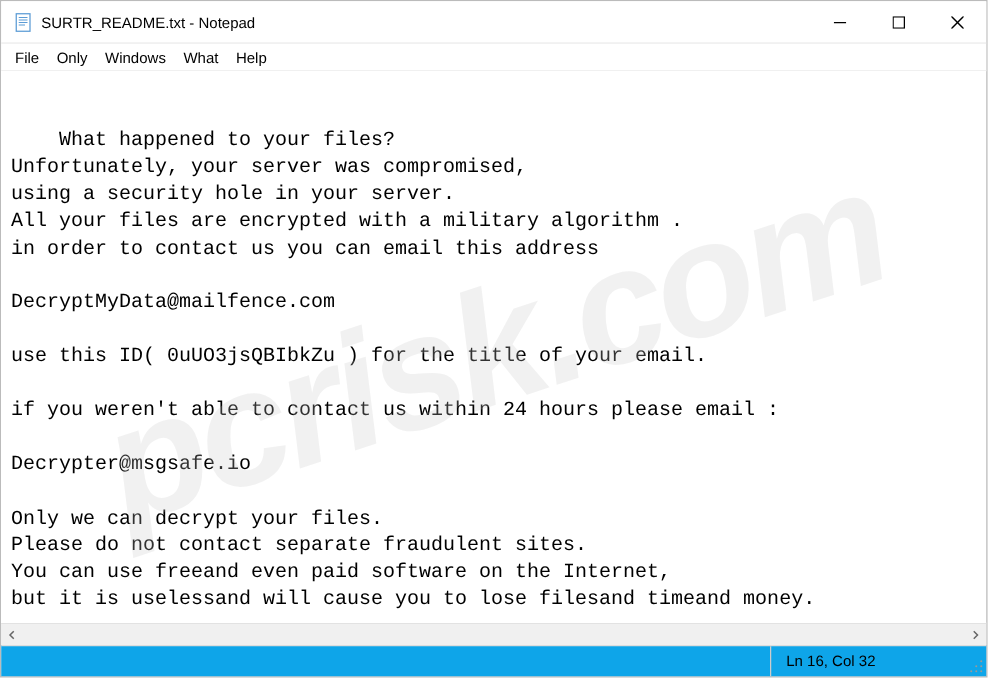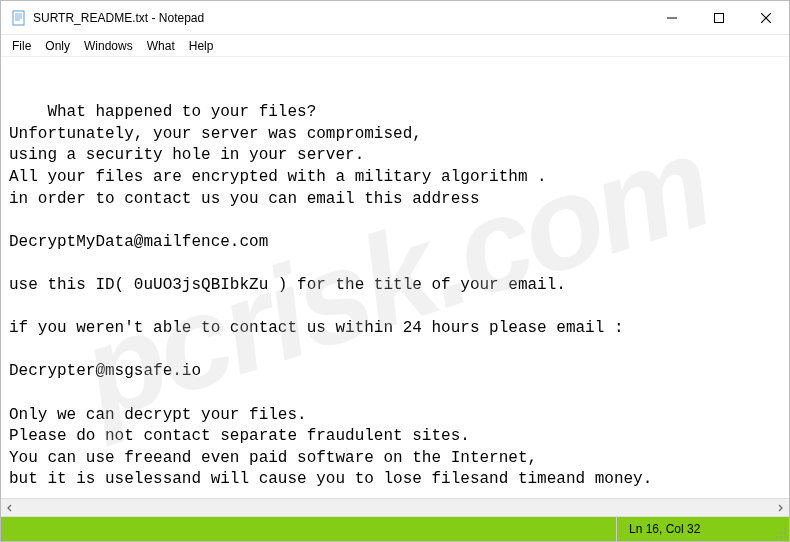--- a/index.html
+++ b/index.html
@@ -114,21 +114,21 @@
       color: #666;
       font-size: 10px;
       cursor: default;
     }
     .scroll-track {
       flex: 1;
       height: 100%;
     }
     .statusbar {
       height: 25px;
-      background: #84cc16;
+      background: #0ea5e9;
       border-top: 1px solid #ddd;
       display: flex;
       font-size: 12px;
       color: #000;
     }
     .status-cell {
       border-left: 1px solid #ccc;
       display: flex;
       align-items: center;
       padding: 0 12px;

